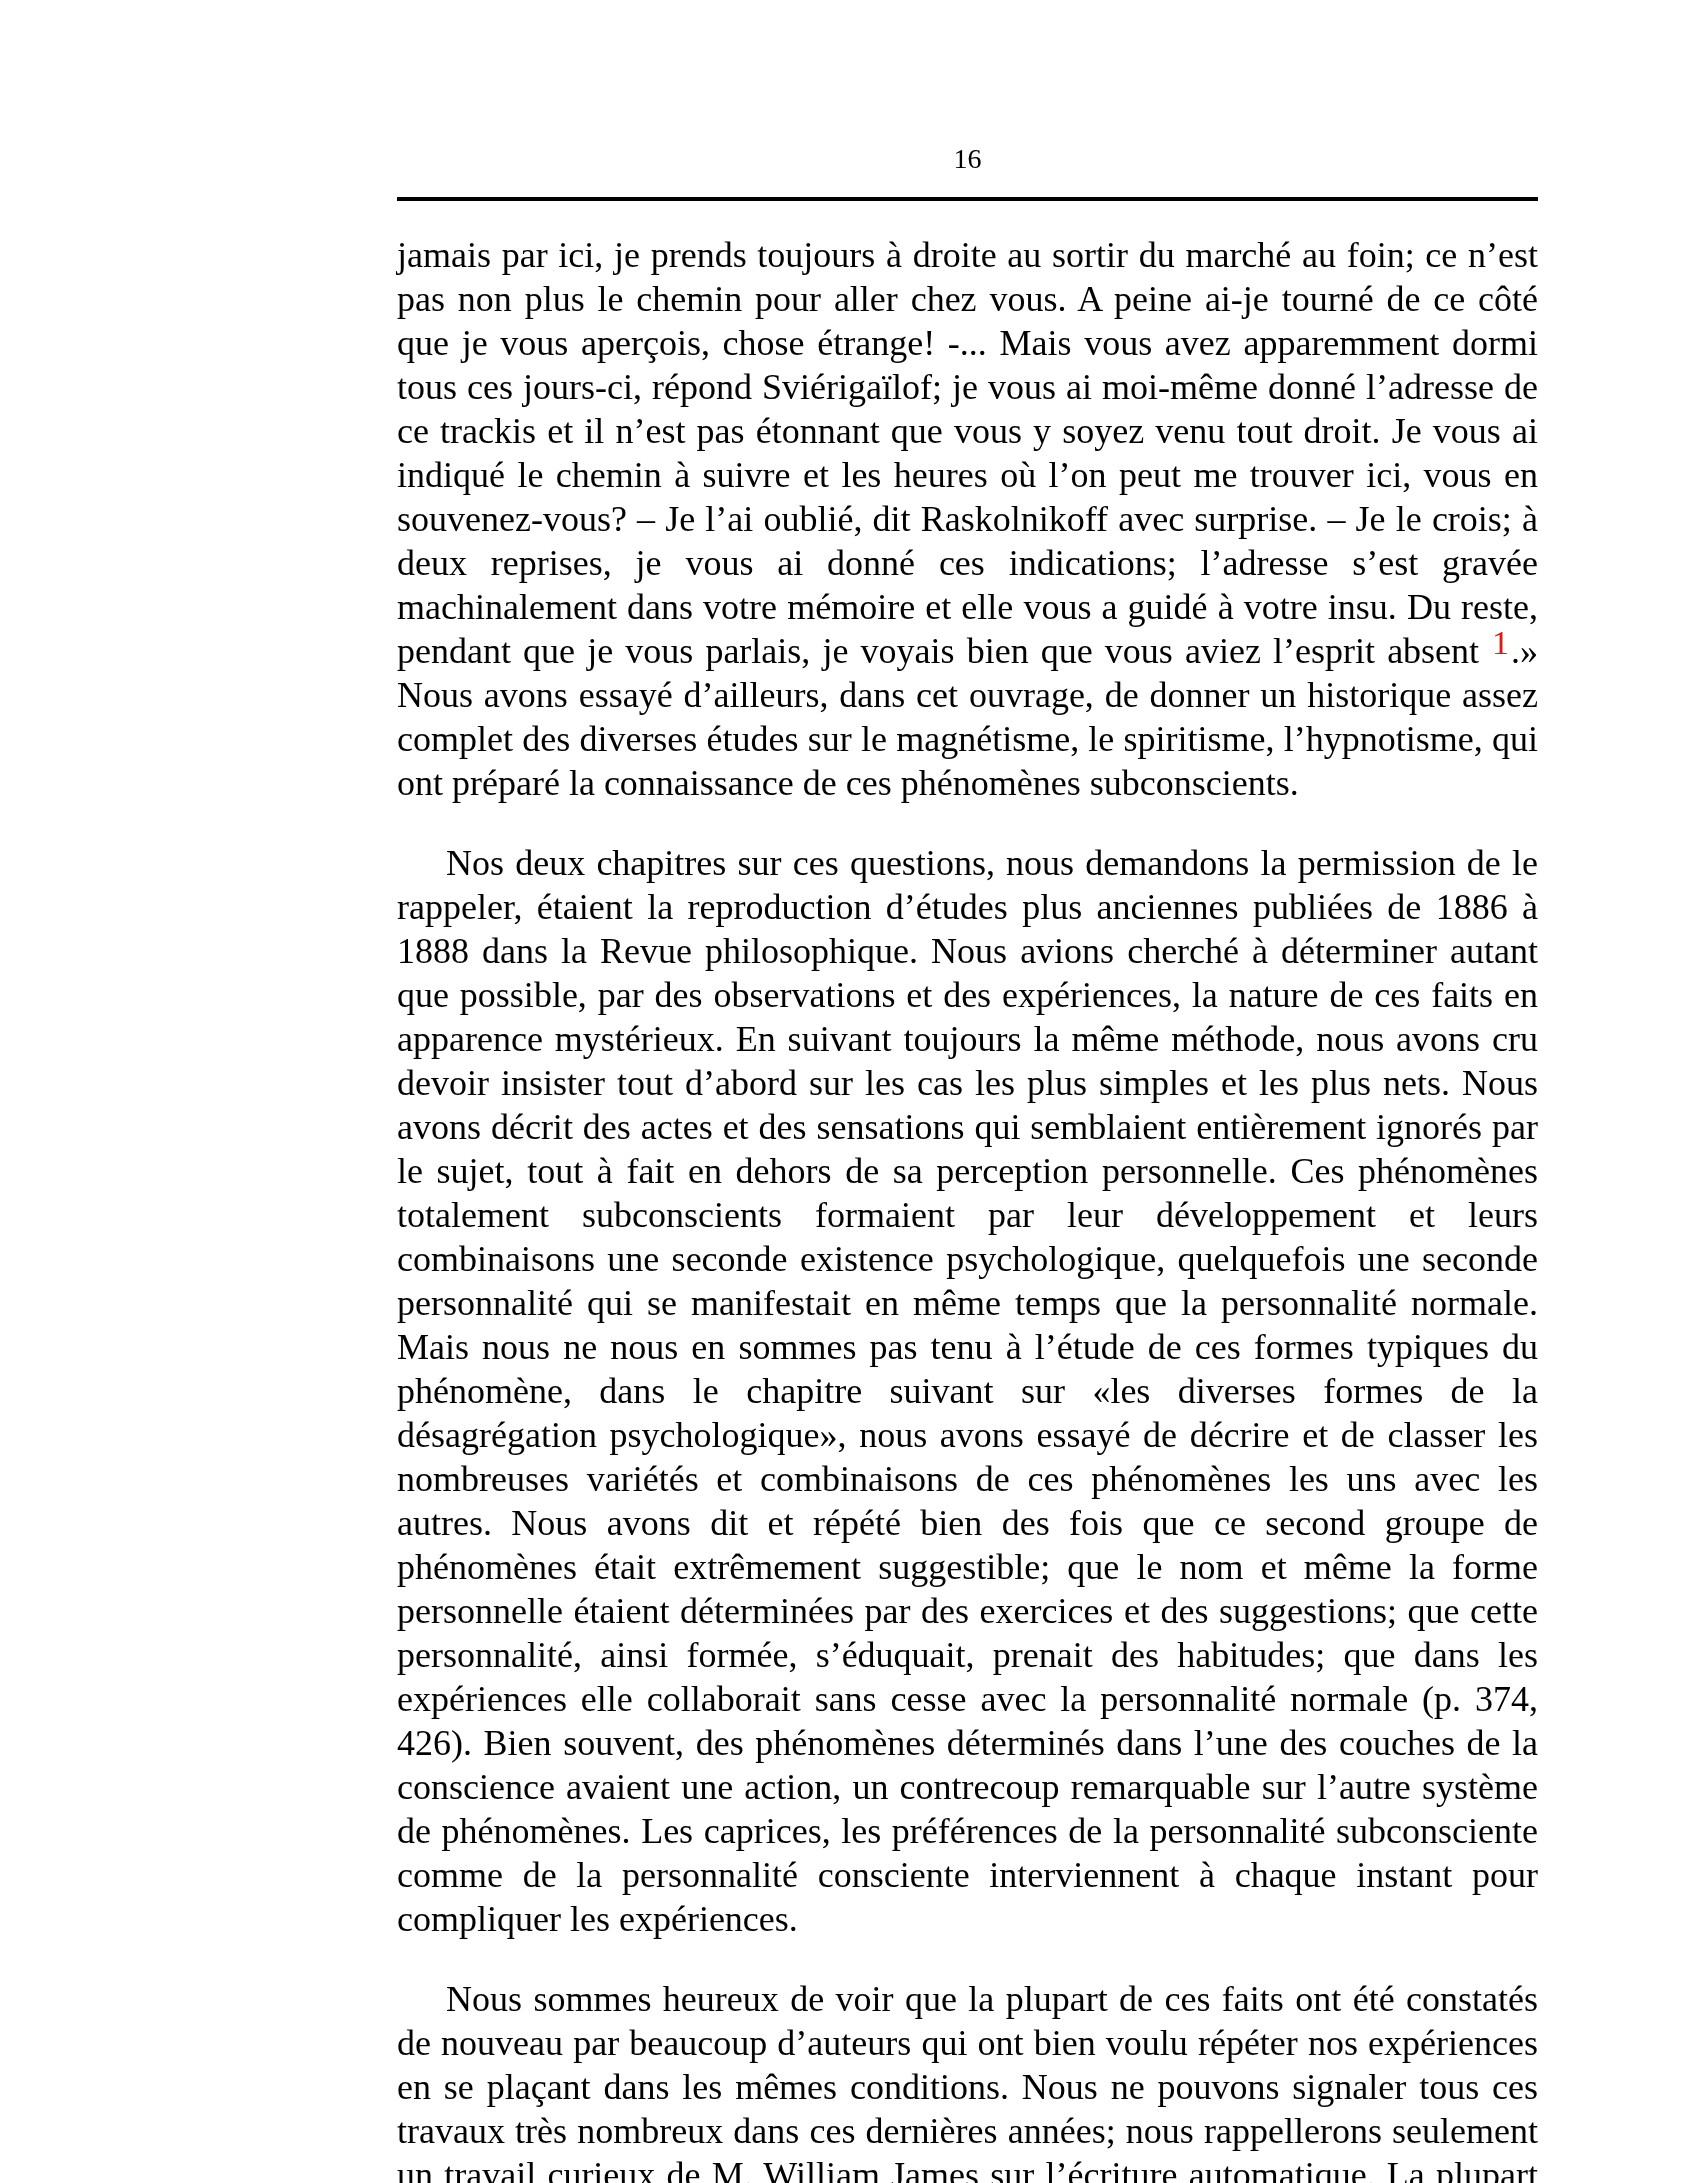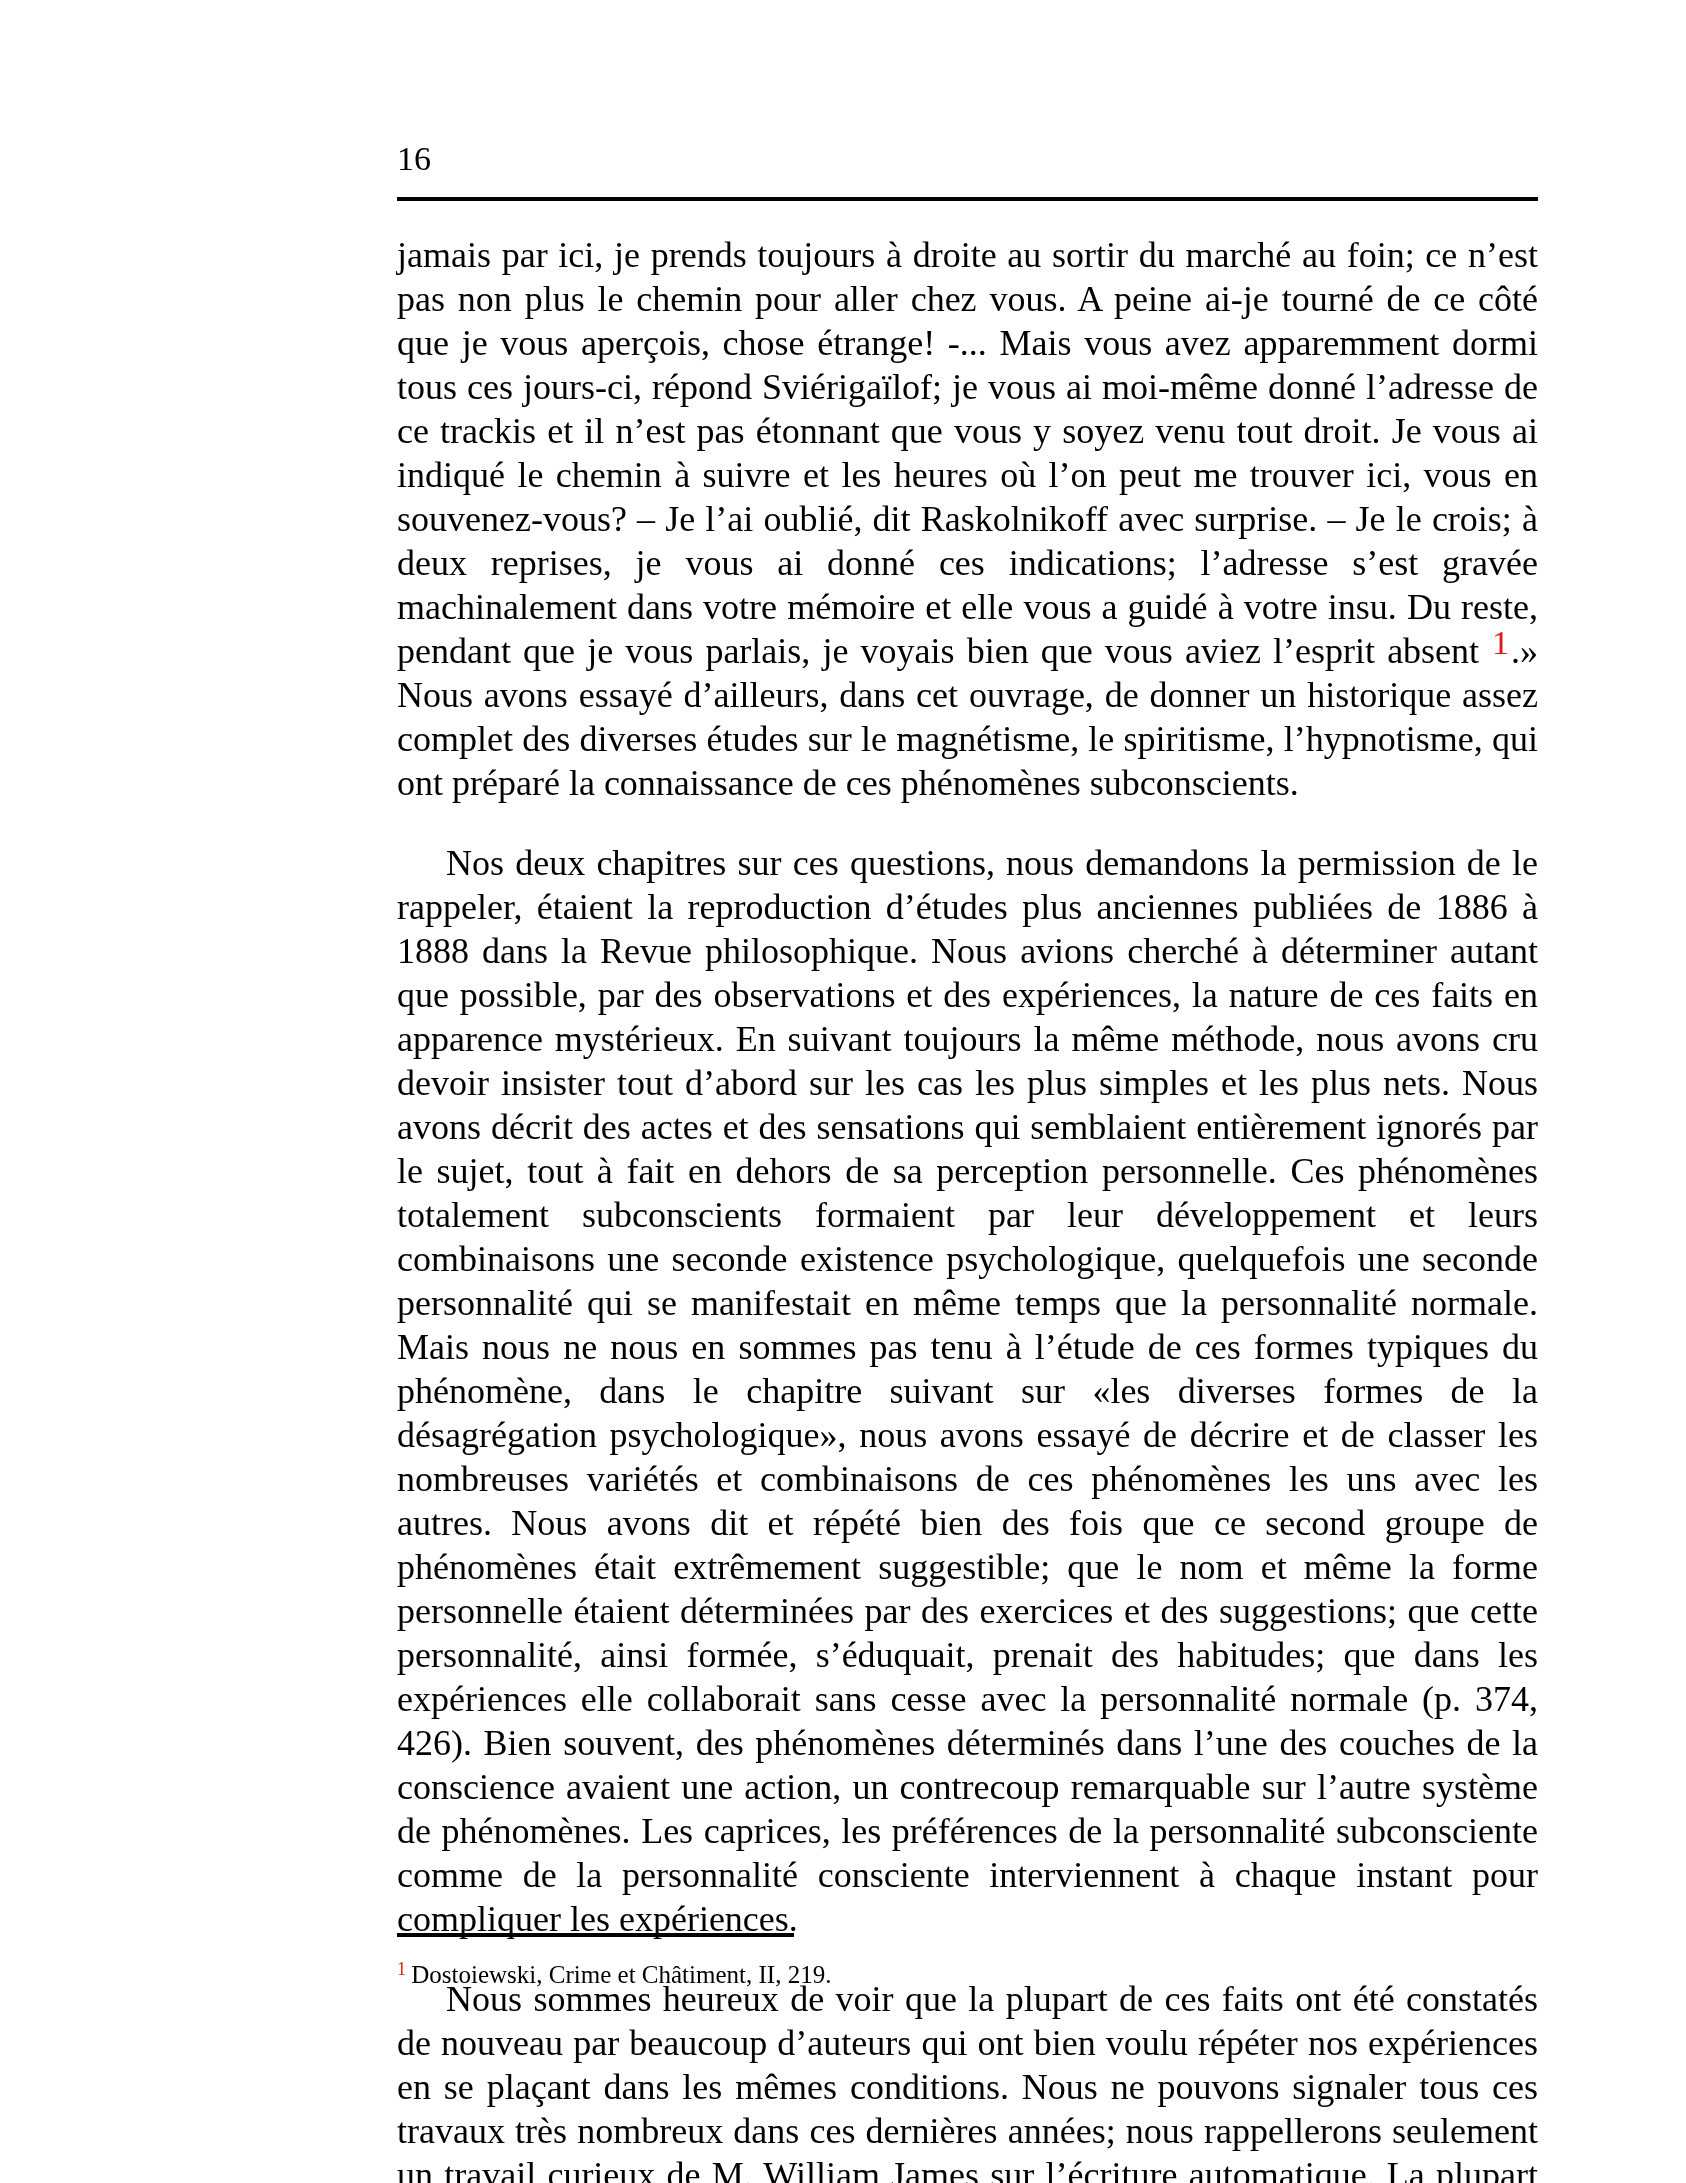--- a/index.html
+++ b/index.html
@@ -14,21 +14,22 @@
     background: var(--paper, #ffffff);
     font-family: "Liberation Serif", "DejaVu Serif", serif;
     color: var(--ink, #000000);
     overflow: hidden;
   }
   .content {
     margin: 0 149px 0 397px; 
   }
   .page-number {
     padding-top: 140px;
-    font-size: 34px;
+    text-align: center;
+    font-size: 28px;
     line-height: 37px;
   }
   .header-rule {
     margin-top: 20px;
     height: 4px;
     background: var(--ink, #000000);
   }
   .body-text {
     margin-top: 32px;
     font-size: 36px;
@@ -84,20 +85,14 @@
   <div class="content">
     <div class="page-number">16</div>
     <div class="header-rule"></div>
     <div class="body-text" id="body-text">
         <p class="para"><span>jamais par ici, je prends toujours à droite au sortir du marché au foin; ce n’est pas non plus le chemin pour aller chez vous. A peine ai-je tourné de ce côté que je vous aperçois, chose étrange! -... Mais vous avez apparemment dormi tous ces jours-ci, répond Sviérigaïlof; je vous ai moi-même donné l’adresse de ce trackis et il n’est pas étonnant que vous y soyez venu tout droit. Je vous ai indiqué le chemin à suivre et les heures où l’on peut me trouver ici, vous en souvenez-vous? – Je l’ai oublié, dit Raskolnikoff avec surprise. – Je le crois; à deux reprises, je vous ai donné ces indications; l’adresse s’est gravée machinalement dans votre mémoire et elle vous a guidé à votre insu. Du reste, pendant que je vous parlais, je voyais bien que vous aviez l’esprit absent </span><span class="run-sup-red">1</span><span>.» Nous avons essayé d’ailleurs, dans cet ouvrage, de donner un historique assez complet des diverses études sur le magnétisme, le spiritisme, l’hypnotisme, qui ont préparé la connaissance de ces phénomènes subconscients.</span></p>
         <p class="para indent"><span>Nos deux chapitres sur ces questions, nous demandons la permission de le rappeler, étaient la reproduction d’études plus anciennes publiées de 1886 à 1888 dans la </span><span class="run-italic">Revue philosophique</span><span>. Nous avions cherché à déterminer autant que possible, par des observations et des expériences, la nature de ces faits en apparence mystérieux. En suivant toujours la même méthode, nous avons cru devoir insister tout d’abord sur les cas les plus simples et les plus nets. Nous avons décrit des actes et des sensations qui semblaient entièrement ignorés par le sujet, tout à fait en dehors de sa perception personnelle. Ces phénomènes totalement subconscients formaient par leur développement et leurs combinaisons une seconde existence psychologique, quelquefois une seconde personnalité qui se manifestait en même temps que la personnalité normale. Mais nous ne nous en sommes pas tenu à l’étude de ces formes typiques du phénomène, dans le chapitre suivant sur «les diverses formes de la désagrégation psychologique», nous avons essayé de décrire et de classer les nombreuses variétés et combinaisons de ces phénomènes les uns avec les autres. Nous avons dit et répété bien des fois que ce second groupe de phénomènes était extrêmement suggestible; que le nom et même la forme personnelle étaient déterminées par des exercices et des suggestions; que cette personnalité, ainsi formée, s’éduquait, prenait des habitudes; que dans les expériences elle collaborait sans cesse avec la personnalité normale (p. 374, 426). Bien souvent, des phénomènes déterminés dans l’une des couches de la conscience avaient une action, un contrecoup remarquable sur l’autre système de phénomènes. Les caprices, les préférences de la personnalité subconsciente comme de la personnalité consciente interviennent à chaque instant pour compliquer les expériences.</span></p>
         <p class="para indent"><span>Nous sommes heureux de voir que la plupart de ces faits ont été constatés de nouveau par beaucoup d’auteurs qui ont bien voulu répéter nos expériences en se plaçant dans les mêmes conditions. Nous ne pouvons signaler tous ces travaux très nombreux dans ces dernières années; nous rappellerons seulement un travail curieux de M. William James sur l’écriture automatique. La plupart des détails qui nous avaient paru importants dans nos observations, l’anesthésie qui accompagne un acte automatique, l’ignorance que le sujet normal a de pareilles actions, les mouvements qui persistent subconsciemment dans des membres</span></p>
       </div>
   </div>
 
-  <div class="footnote-block">
-    <div class="footnote-rule"></div>
-    <div class="footnote-text">
-      <span class="fn-marker">1</span><span id="footnote-runs"><span>Dostoiewski, </span><span class="run-italic">Crime et Châtiment</span><span>, II, 219.</span></span>
-    </div>
-  </div>
 </div>
 
 
 </body></html>

